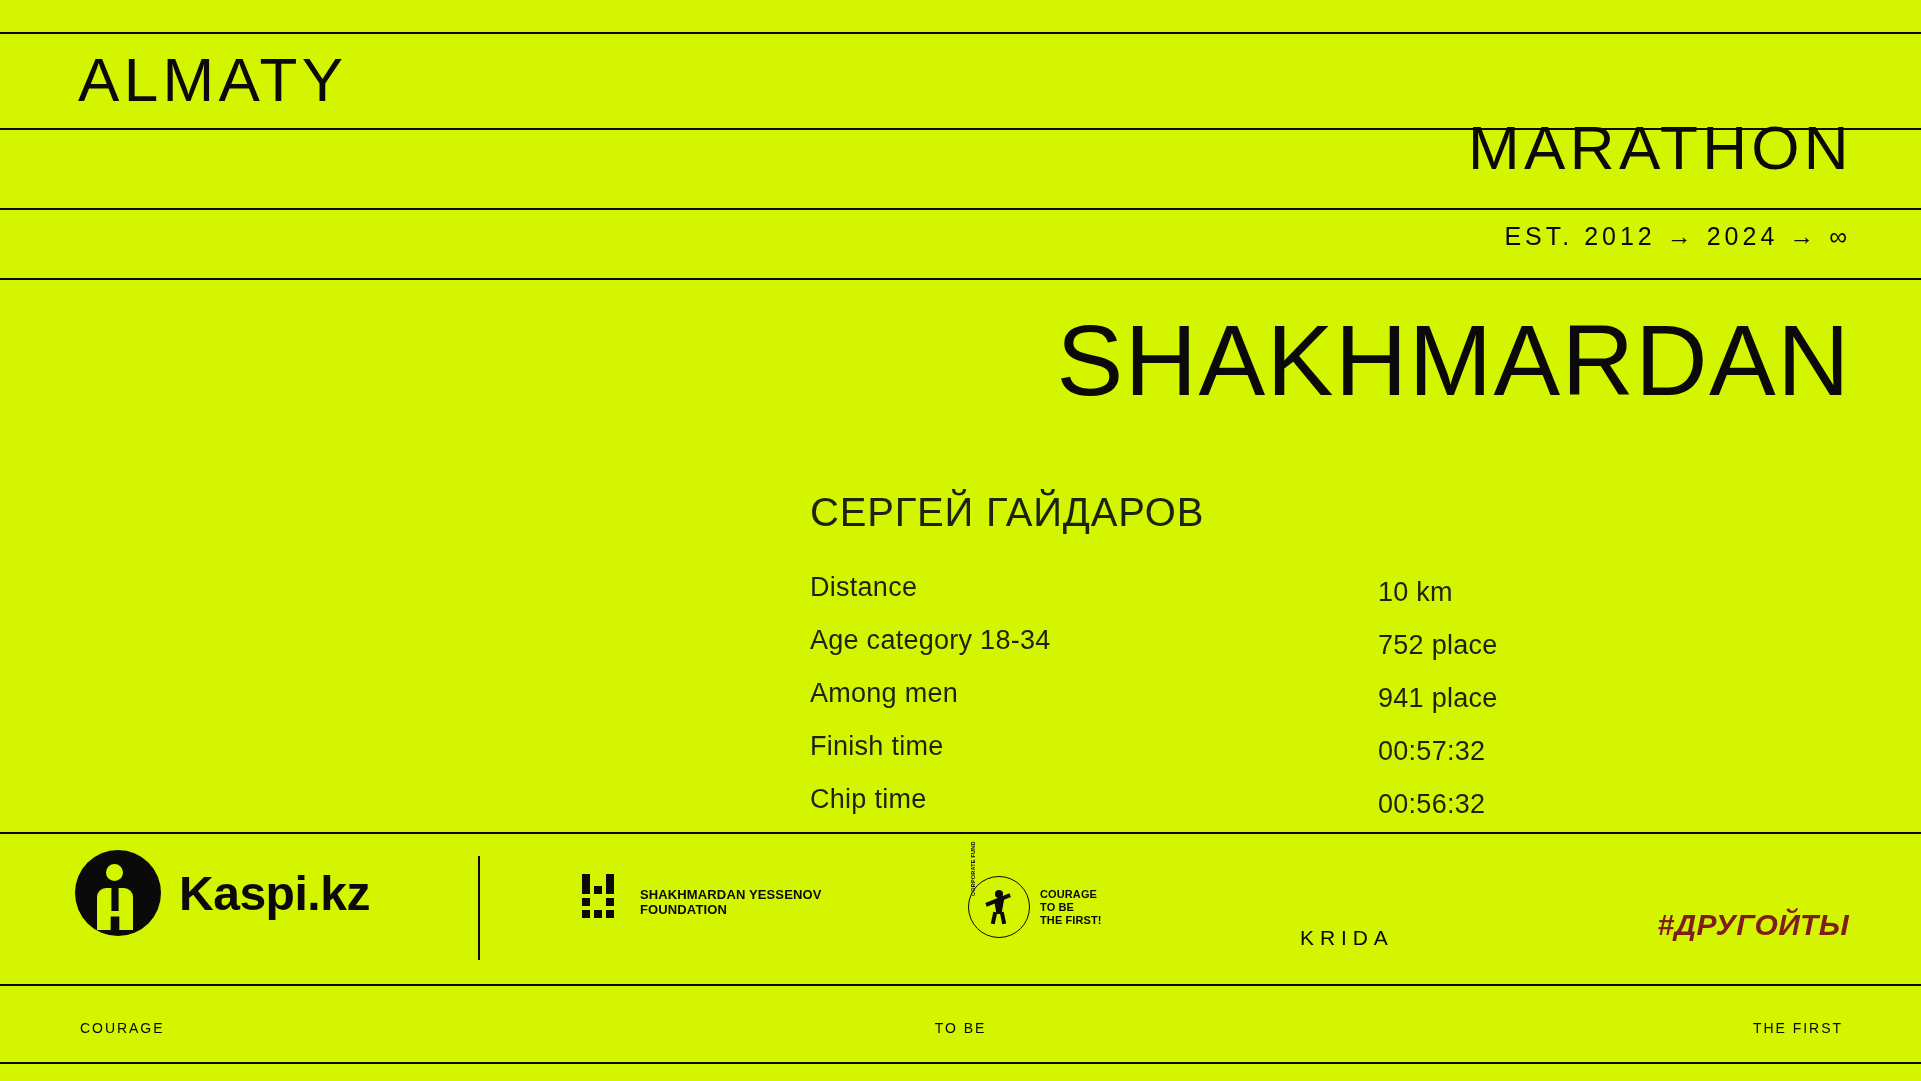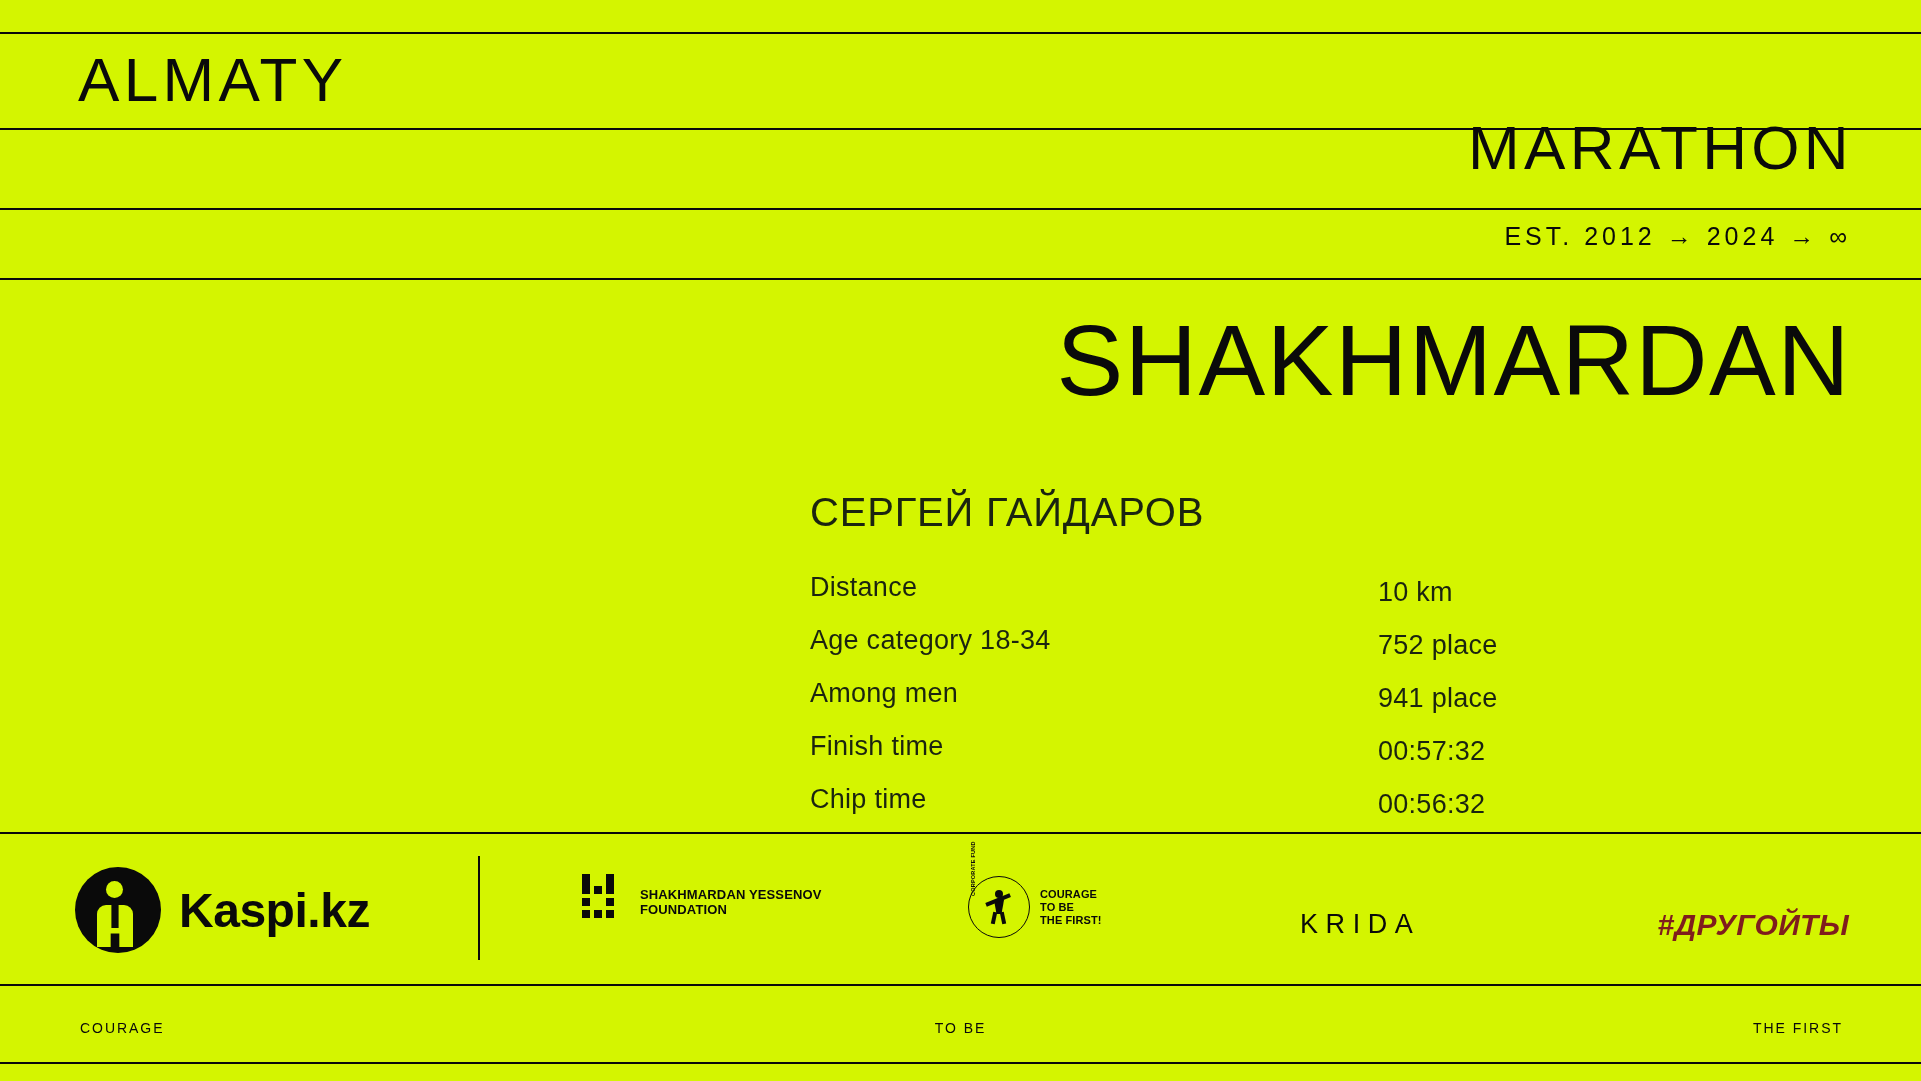--- a/index.html
+++ b/index.html
@@ -127,21 +127,21 @@
     position: absolute;
     left: 0;
     top: 834px;
     width: 1921px;
     height: 150px;
   }
 
   .kaspi {
     position: absolute;
     left: 75px;
-    top: 33px;
+    top: 16px;
     display: flex;
     align-items: center;
     gap: 18px;
   }
   .kaspi-mark {
     width: 86px;
     height: 86px;
     border-radius: 50%;
     background: #0a0a0a;
     position: relative;
@@ -274,22 +274,22 @@
     font-size: 11px;
     font-weight: 700;
     line-height: 13px;
     letter-spacing: 0.01em;
     color: #0a0a0a;
   }
 
   .krida {
     position: absolute;
     left: 1300px;
-    top: 75px;
-    font-size: 27px;
+    top: 92px;
+    font-size: 21px;
     letter-spacing: 0.28em;
     color: #0a0a0a;
     white-space: nowrap;
   }
 
   .drugoyty {
     position: absolute;
     right: 72px;
     top: 74px;
     font-size: 30px;

